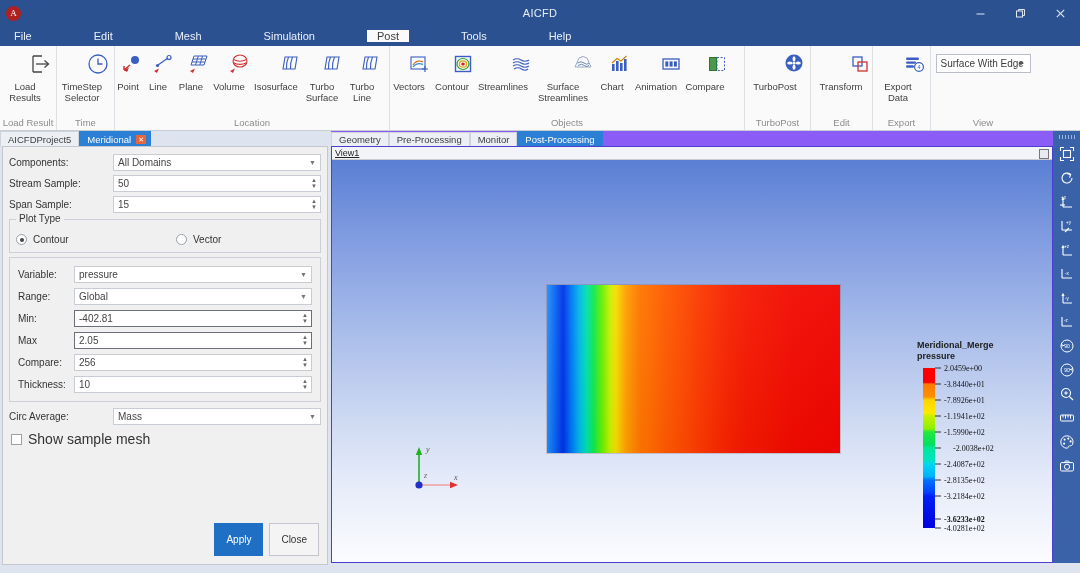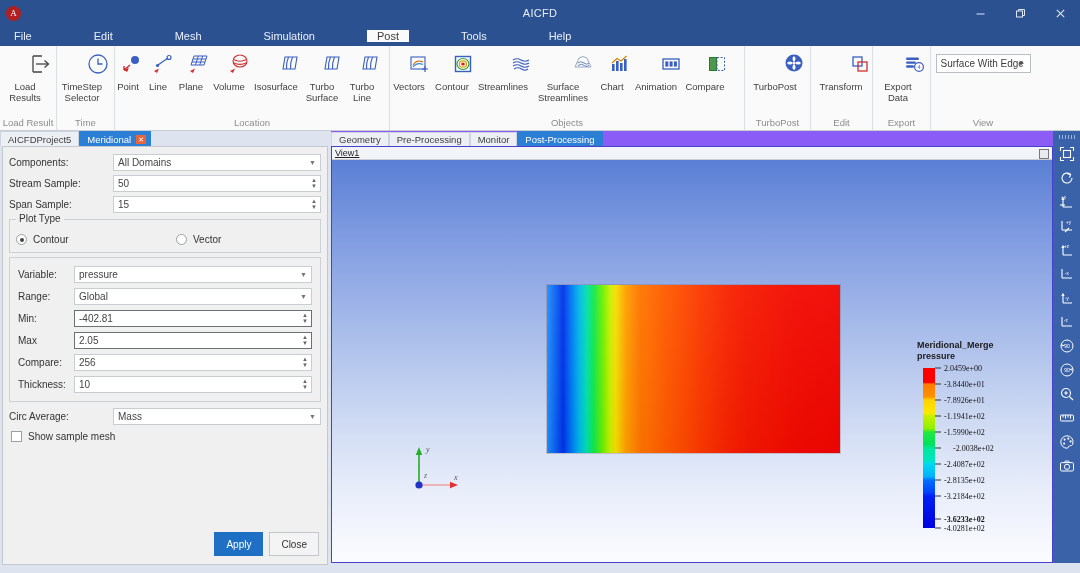--- a/index.html
+++ b/index.html
@@ -127,26 +127,26 @@
   }
   .radio.on::after {
     content:""; position:absolute; left:2.5px; top:2.5px; width:4px; height:4px;
     border-radius:50%; background:#444;
   }
   .subbox { margin:4px 6px; border:1px solid #cdd1d7; padding:6px 4px 7px 4px; }
   .subbox .row { margin:0 4px 2px 4px; }
   .subbox .row .lab { width:56px; }
   .ctrl.focus { border:1px solid #6b6f76; }
 
-  .check-row { display:flex; align-items:center; gap:6px; margin:5px 8px; font-size:10px; color:#333; }
+  .check-row { display:flex; align-items:center; gap:6px; margin:5px 8px; font-size:14px; color:#333; }
   .checkbox { width:11px; height:11px; border:1px solid #9aa0a8; background:#fff; flex:none; }
 
   .btn-row { position:absolute; right:8px; bottom:8px; display:flex; gap:6px; }
   .btn {
-    height:24px; padding:0 11px; font-size:10px; display:flex; align-items:center;
+    height:33px; padding:0 11px; font-size:10px; display:flex; align-items:center;
     border:1px solid #c2c6cc; background:#f4f4f4; color:#333;
   }
   .btn.primary { background:#1f6fc4; border-color:#1f6fc4; color:#fff; }
 
   
   .view-tabs {
     position:absolute; left:331px; top:131px; width:722px; height:15px;
     display:flex; align-items:flex-end; background:#8b5cf6; font-size:9.5px;
   }
   .vtab {

